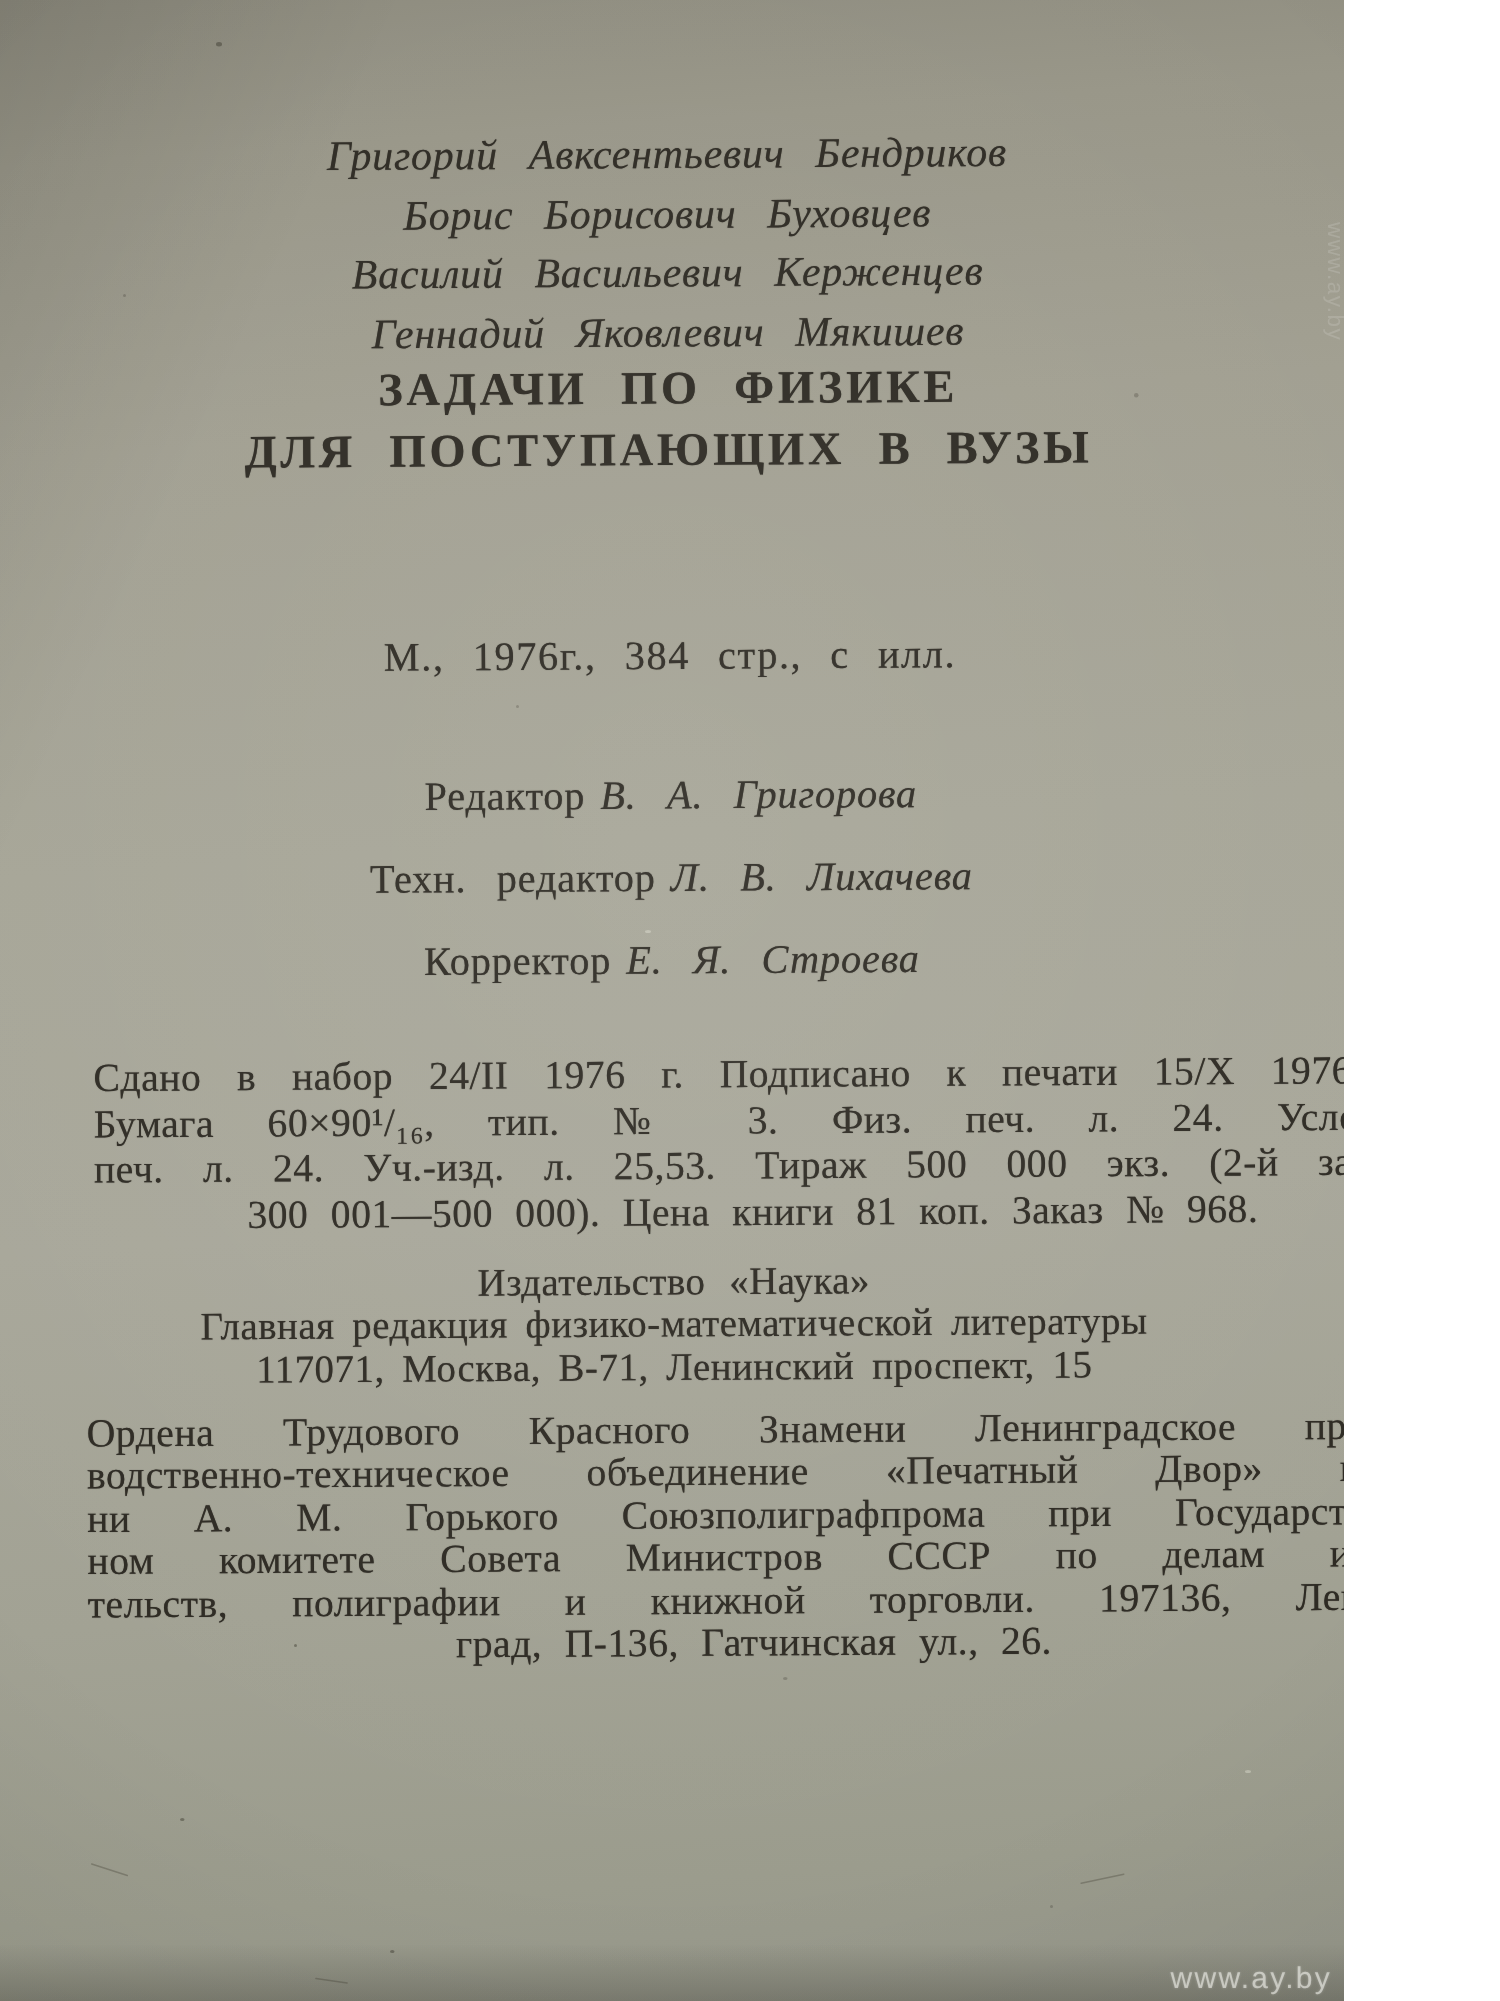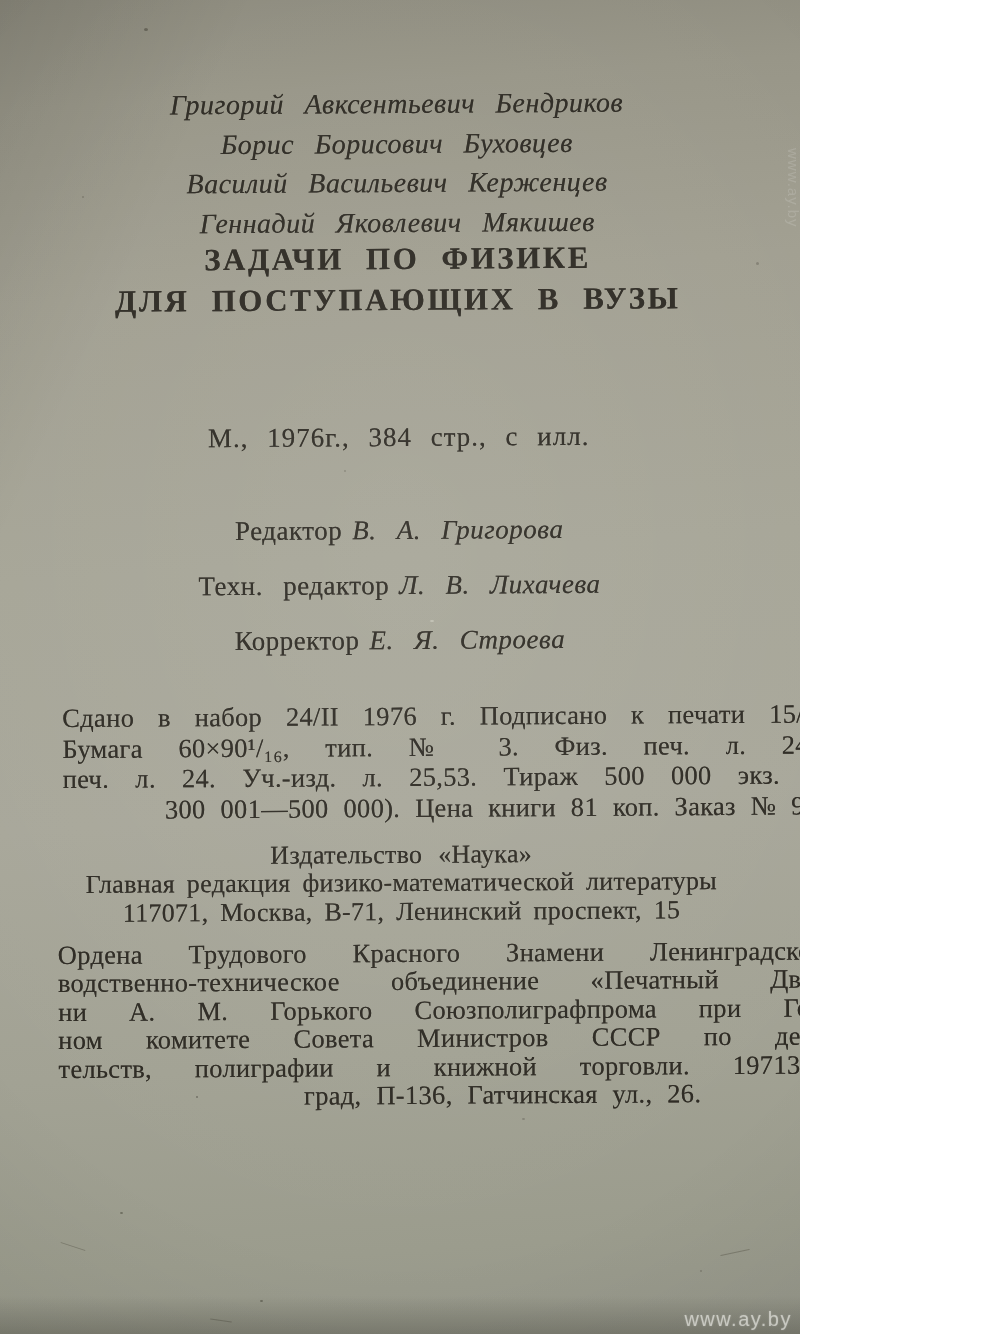--- a/index.html
+++ b/index.html
@@ -1,21 +1,21 @@
 <!DOCTYPE html>
 <html><head>
 <meta charset="utf-8">
 <style>
   html, body { margin:0; padding:0; }
   body {
     width:1000px; height:1334px; overflow:hidden;
     font-family:"Liberation Serif","DejaVu Serif",serif;
   }
   .photo {
-    position:relative; width:800px; height:1334px; overflow:hidden;
+    position:relative; width:896px; height:1334px; overflow:hidden;
     background:
       linear-gradient(176deg,
         #8d8b7e 0%, #989688 8%, #a19f91 22%,
         #a6a597 42%, #a8a79a 60%, #a2a294 78%,
         #9b9c8d 92%, #95968a 100%);
   }
   .vignette {
     position:absolute; inset:0; pointer-events:none;
     background:
       radial-gradient(130% 95% at 50% 42%,

